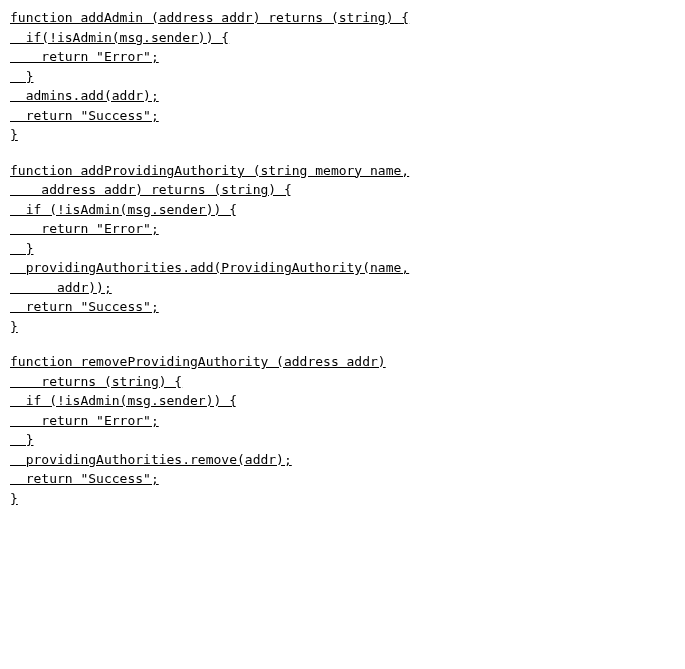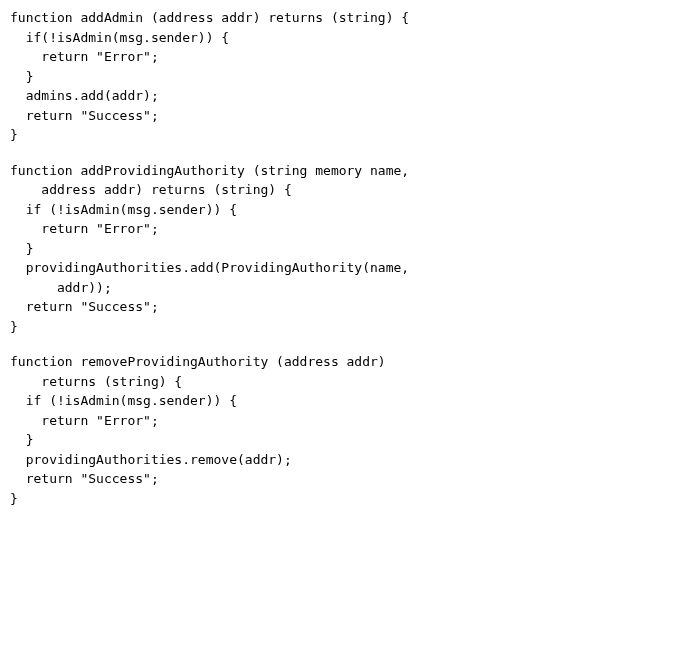--- a/index.html
+++ b/index.html
@@ -14,20 +14,21 @@
       font-size: 13px;
       color: #000000;
       width: 685px;
       min-height: 669px;
       padding: 8px 10px;
       line-height: 1.5;
     }
 
     .code-section {
       margin-bottom: 16px;
+      text-decoration: underline;
     }
   </style>
 </head>
 <body>
 
 <div>
   <div class="code-section">
     <pre>function addAdmin (address addr) returns (string) {
   if(!isAdmin(msg.sender)) {
     return "Error";

